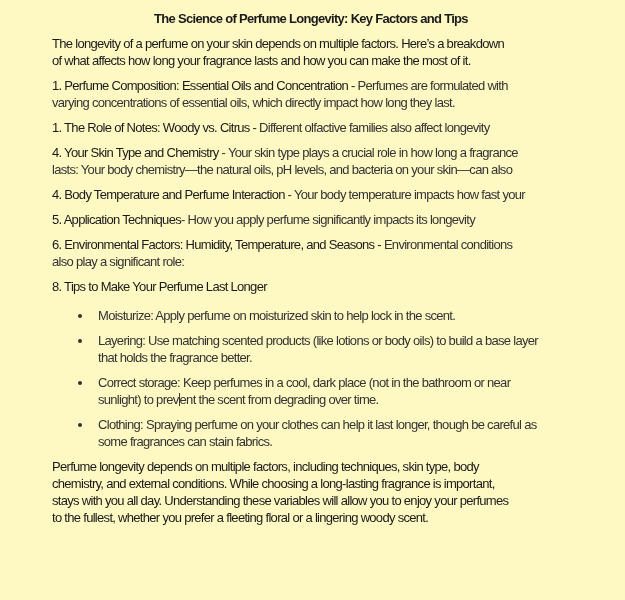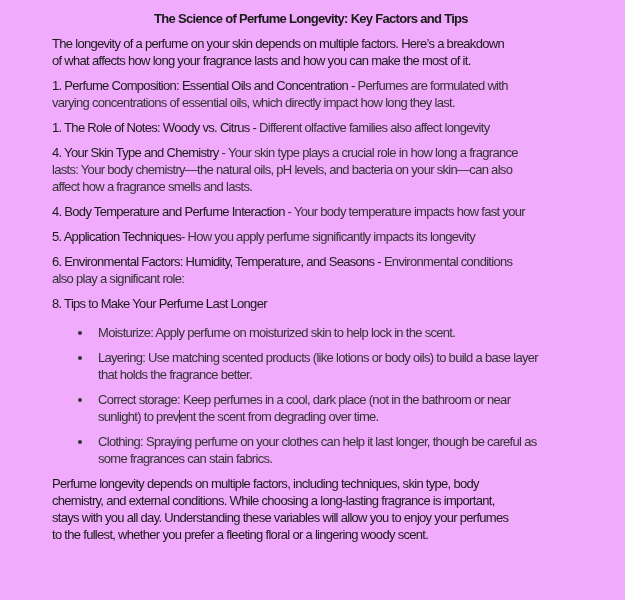--- a/index.html
+++ b/index.html
@@ -1,17 +1,17 @@
 <!DOCTYPE html>
 <html><head>
 <meta charset="utf-8">
 <style>
   html,body{margin:0;padding:0;background:#ffffff;}
   body{width:625px;height:600px;font-family:"Liberation Sans",sans-serif;}
-  .page{position:relative;width:625px;height:600px;overflow:hidden;background:#f0abfc;}
+  .page{position:relative;width:625px;height:600px;overflow:hidden;background:#fef9c3;}
   .doc{padding:10px 0 0 52px;width:518px;}
   .ln{line-height:17px;font-size:13px;letter-spacing:-0.7px;white-space:nowrap;color:#333333;}
   .ln b{font-weight:400;color:#1a1a1a;}
   .title{text-align:center;font-weight:700;color:#1a1a1a;margin-bottom:3px;width:518px;}
   .block{margin-top:8px;}
   .block.h8{}
   ul.bullets{margin:8px 0 0 0;padding:0;list-style:none;}
   ul.bullets li{position:relative;padding-left:46px;margin-top:8px;}
   ul.bullets li:first-child{margin-top:12px;}
   .dot{position:absolute;left:26px;top:7px;width:4px;height:4px;border-radius:50%;background:#333333;}
@@ -31,21 +31,20 @@
         <div class="block">
           <div class="ln"><b>1. Perfume Composition: Essential Oils and Concentration - </b><span>Perfumes are formulated with</span></div>
           <div class="ln"><span>varying concentrations of essential oils, which directly impact how long they last.</span></div>
         </div>
         <div class="block">
           <div class="ln"><b>1. The Role of Notes: Woody vs. Citrus - </b><span>Different olfactive families also affect longevity</span></div>
         </div>
         <div class="block">
           <div class="ln"><b>4. Your Skin Type and Chemistry</b><span> - Your skin type plays a crucial role in how long a fragrance</span></div>
           <div class="ln"><span>lasts: Your body chemistry—the natural oils, pH levels, and bacteria on your skin—can also</span></div>
-          <div class="ln"><span>affect how a fragrance smells and lasts.</span></div>
         </div>
         <div class="block">
           <div class="ln"><b>4. Body Temperature and Perfume Interaction</b><span> - Your body temperature impacts how fast your</span></div>
         </div>
         <div class="block">
           <div class="ln"><b>5. Application Techniques</b><span>- How you apply perfume significantly impacts its longevity</span></div>
         </div>
         <div class="block">
           <div class="ln"><b>6. Environmental Factors: Humidity, Temperature, and Seasons - </b><span>Environmental conditions</span></div>
           <div class="ln"><span>also play a significant role:</span></div>

